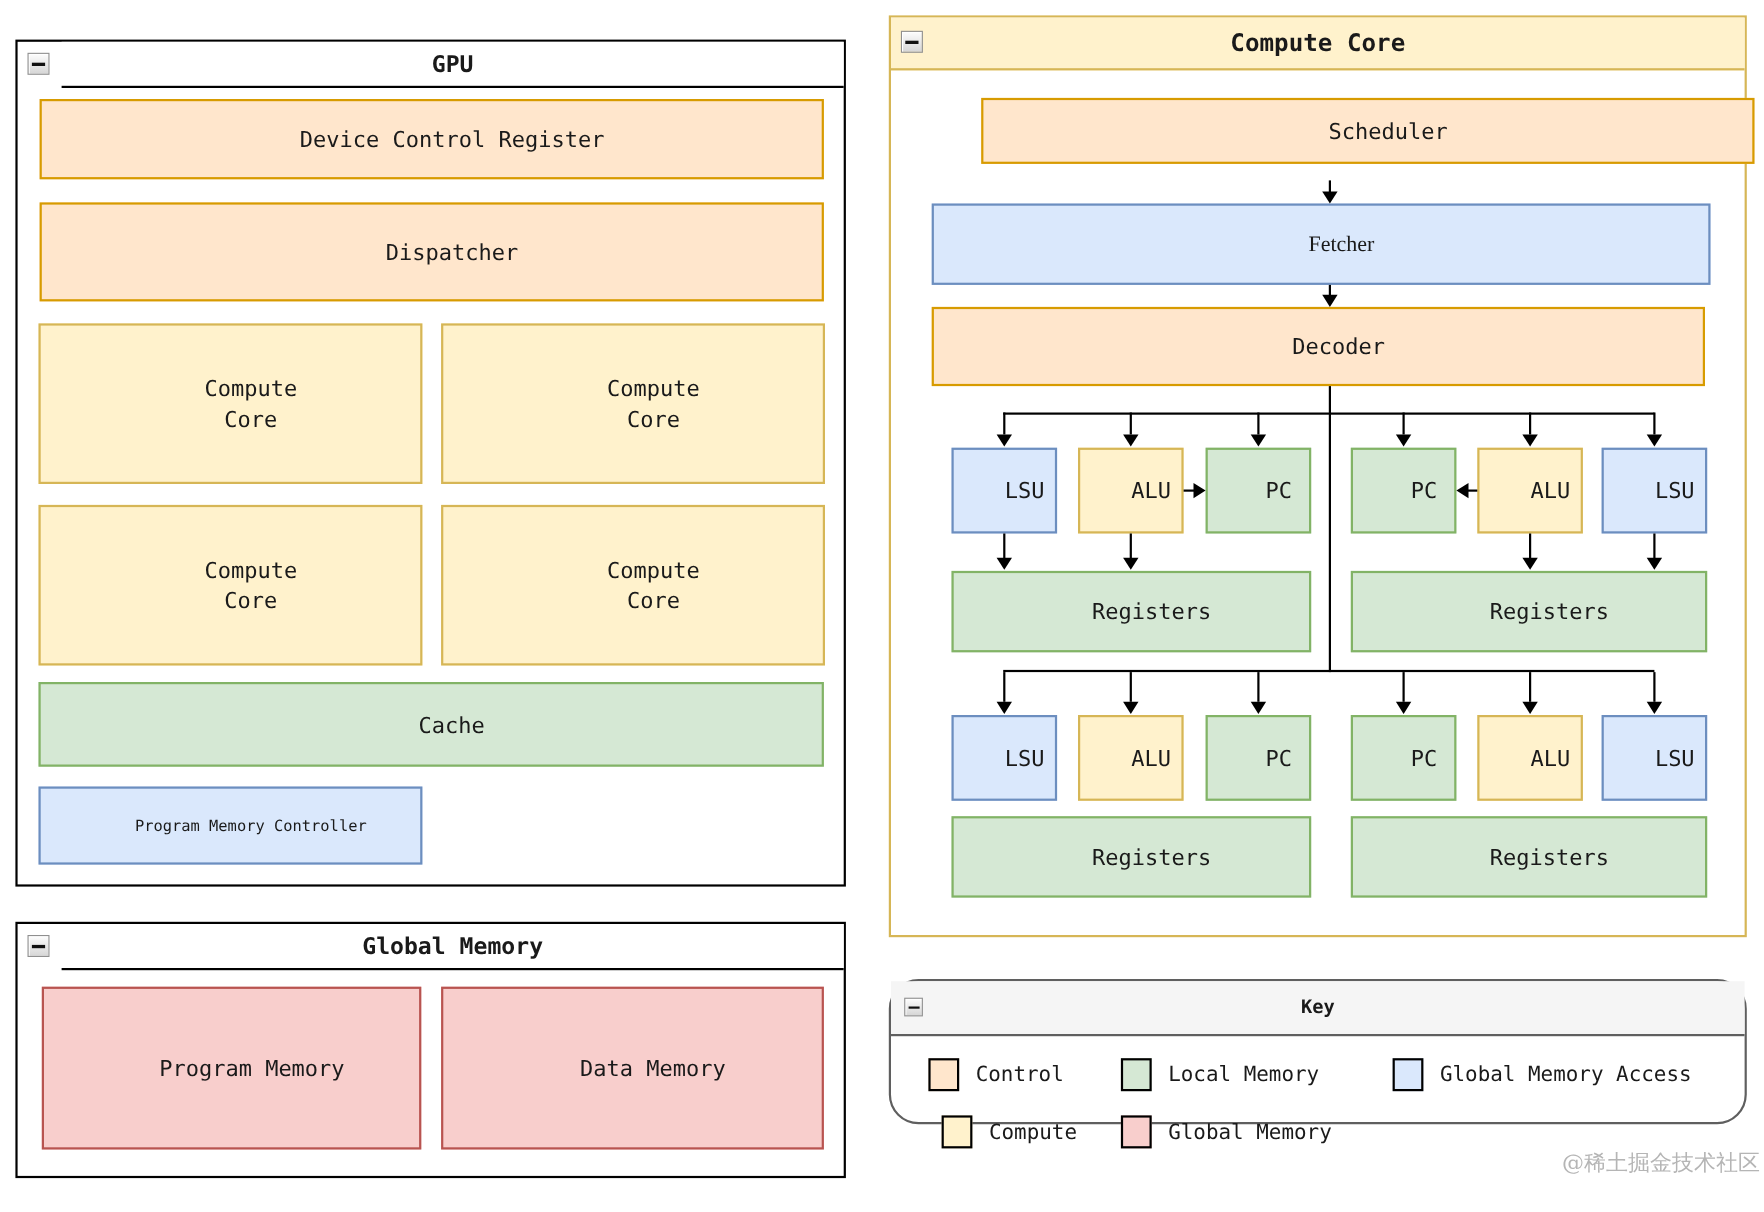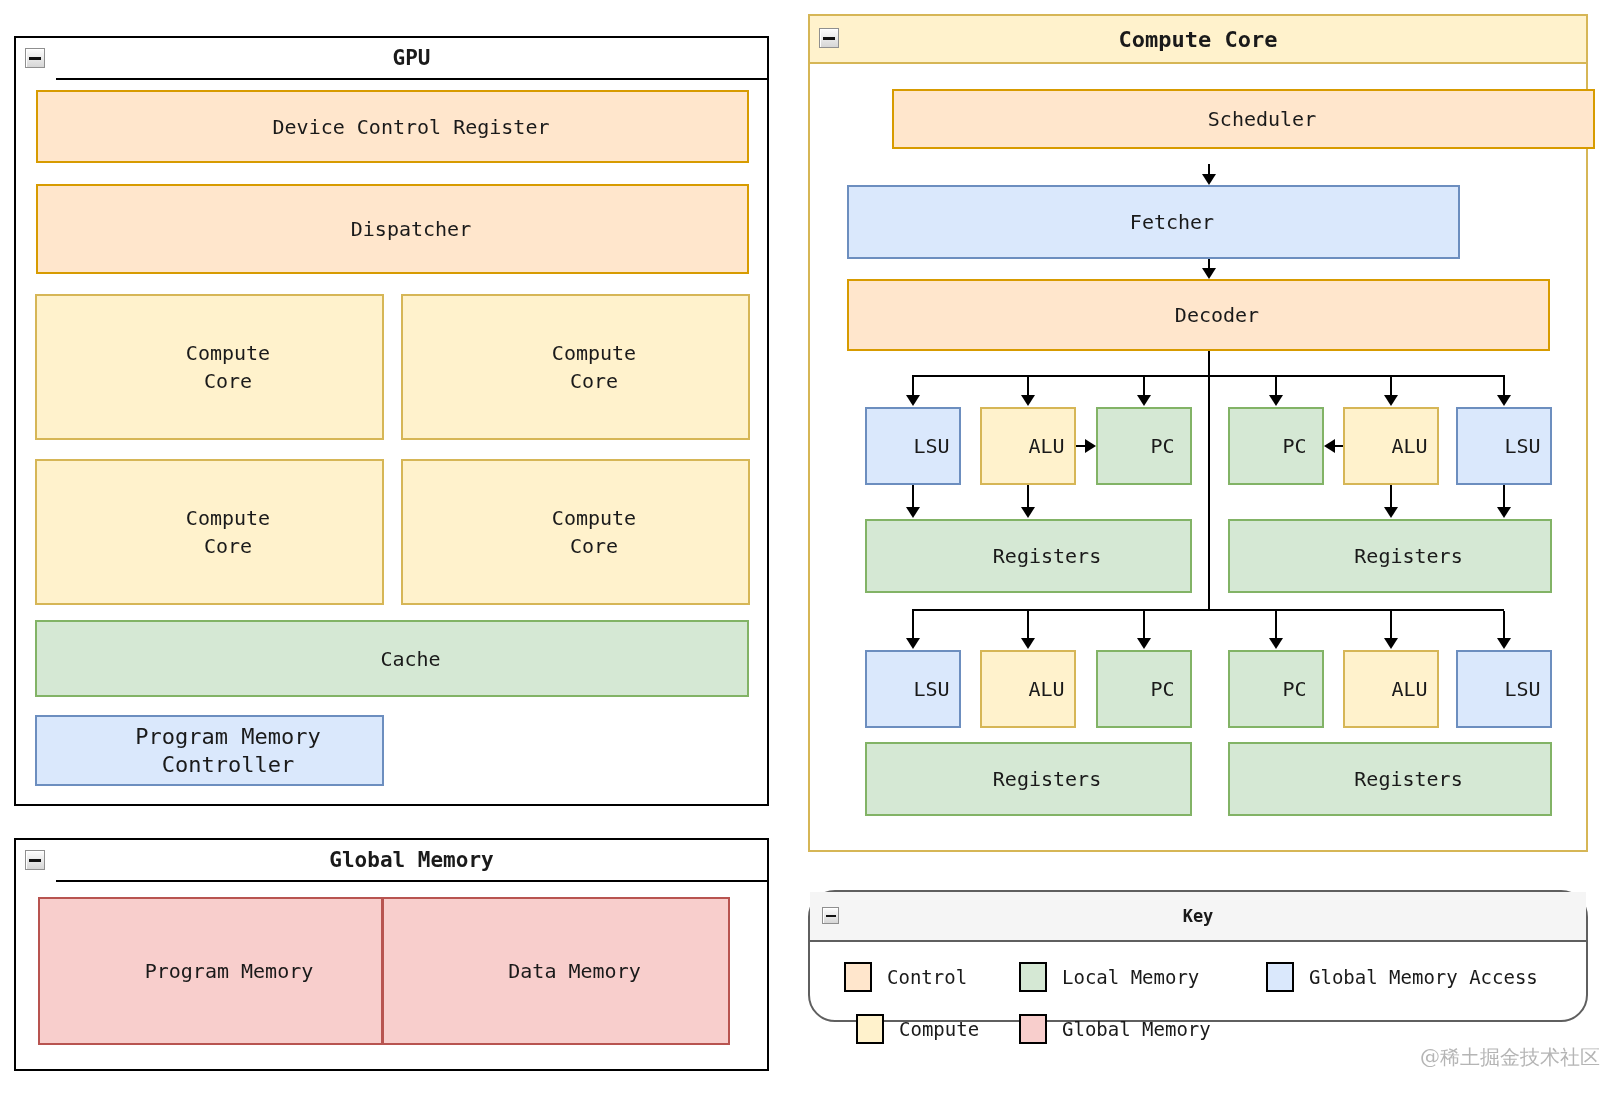--- a/index.html
+++ b/index.html
@@ -69,45 +69,45 @@
 Core</div>
     <div class="box c-compute" style="left:385px;top:256px;width:349px;height:146px;">Compute
 Core</div>
     <div class="box c-compute" style="left:19px;top:421px;width:349px;height:146px;">Compute
 Core</div>
     <div class="box c-compute" style="left:385px;top:421px;width:349px;height:146px;">Compute
 Core</div>
 
     <div class="box c-local" style="left:19px;top:582px;width:714px;height:77px;">Cache</div>
 
-    <div class="box c-gma" style="left:19px;top:677px;width:349px;height:71px;font-size:22px;">Program Memory Controller</div>
+    <div class="box c-gma" style="left:19px;top:677px;width:349px;height:71px;font-size:14px;">Program Memory Controller</div>
   </section>
 
   <section class="window black" style="left:14px;top:838px;width:755px;height:233px;">
     <div class="titlebar black">
       <span>Global Memory</span>
     </div>
     <div class="minbtn">
         <div class="minbar"></div>
       </div>
 
     <div class="box c-gmem" style="left:22px;top:57px;width:345px;height:148px;">Program Memory</div>
-    <div class="box c-gmem" style="left:366px;top:57px;width:348px;height:148px;">Data Memory</div>
+    <div class="box c-gmem" style="left:385px;top:57px;width:348px;height:148px;">Data Memory</div>
   </section>
 
   <section class="window gold" style="left:808px;top:14px;width:780px;height:838px;">
     <div class="titlebar gold">
       <span>Compute Core</span>
     </div>
     <div class="minbtn" style="top:12px;">
         <div class="minbar"></div>
       </div>
 
     <div class="box c-control" style="left:37px;top:73px;width:703px;height:60px;margin-left:45px;">Scheduler</div>
-    <div class="box c-gma" style="left:37px;top:169px;width:613px;height:74px;">Fetcher</div>
+    <div class="box c-gma" style="left:37px;top:169px;width:708px;height:74px;font-family:Liberation Serif, serif;">Fetcher</div>
     <div class="box c-control" style="left:37px;top:263px;width:703px;height:72px;">Decoder</div>
 
     <div class="vline" style="left:398px;top:148px;height:11px;"></div>
     <div class="ah down" style="left:392px;top:158px;"></div>
 
     <div class="vline" style="left:398px;top:243px;height:10px;"></div>
     <div class="ah down" style="left:392px;top:252px;"></div>
 
     <div class="vline" style="left:398px;top:335px;height:260px;"></div>
 

